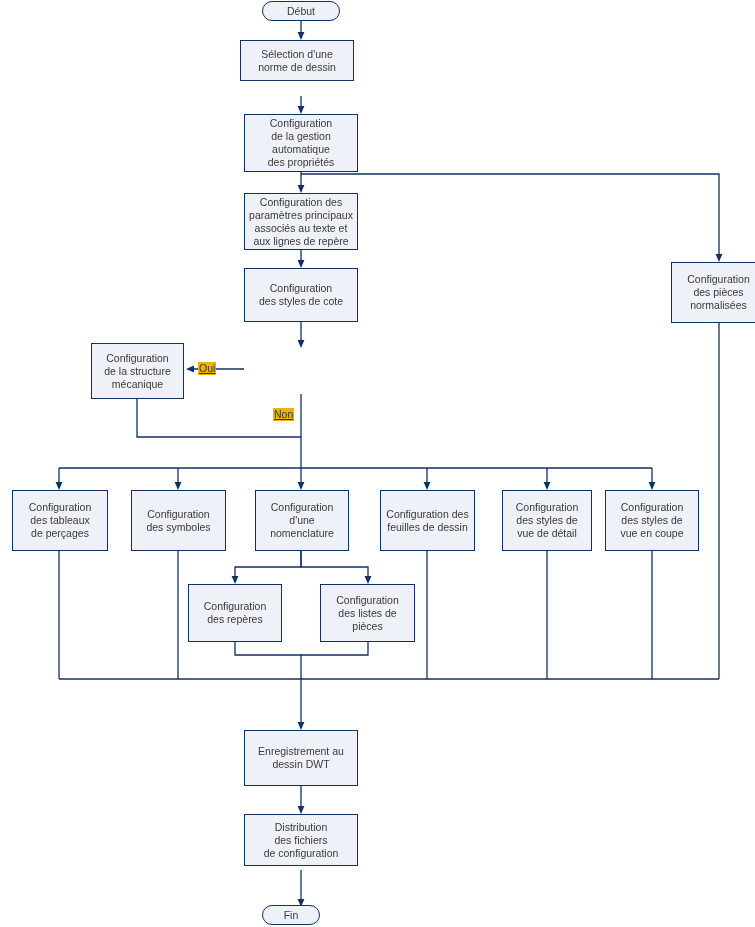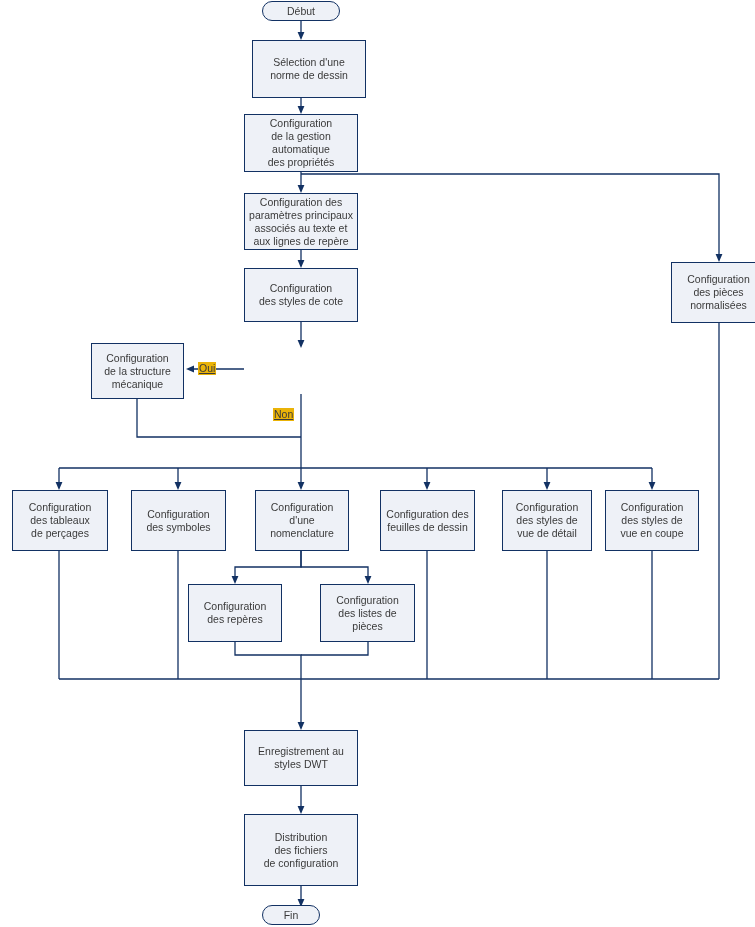--- a/index.html
+++ b/index.html
@@ -145,21 +145,21 @@
   </svg>
 
   <div class="node terminator" style="left:250px; top:1px; width:78px; height:20px;">
     <span class="txt">Début</span>
   </div>
 
   <div class="node terminator" style="left:250px; top:905px; width:58px; height:20px;">
     <span class="txt">Fin</span>
   </div>
 
-  <div class="node" style="left:240px; top:40px; width:114px; height:58px;">
+  <div class="node" style="left:228px; top:40px; width:114px; height:41px;">
     <span class="txt">Sélection d'une
 norme de dessin</span>
   </div>
 
   <div class="node" style="left:232px; top:114px; width:114px; height:58px;">
     <span class="txt">Configuration
 de la gestion
 automatique
 des propriétés</span>
   </div>
@@ -232,22 +232,22 @@
   </div>
 
   <div class="node" style="left:308px; top:584px; width:95px; height:58px;">
     <span class="txt">Configuration
 des listes de
 pièces</span>
   </div>
 
   <div class="node" style="left:232px; top:730px; width:114px; height:56px;">
     <span class="txt">Enregistrement au
-styles DWT</span>
-  </div>
-
-  <div class="node" style="left:232px; top:814px; width:114px; height:72px;">
+dessin DWT</span>
+  </div>
+
+  <div class="node" style="left:232px; top:814px; width:114px; height:52px;">
     <span class="txt">Distribution
 des fichiers
 de configuration</span>
   </div>
 
 </div>
 
 </body></html>

